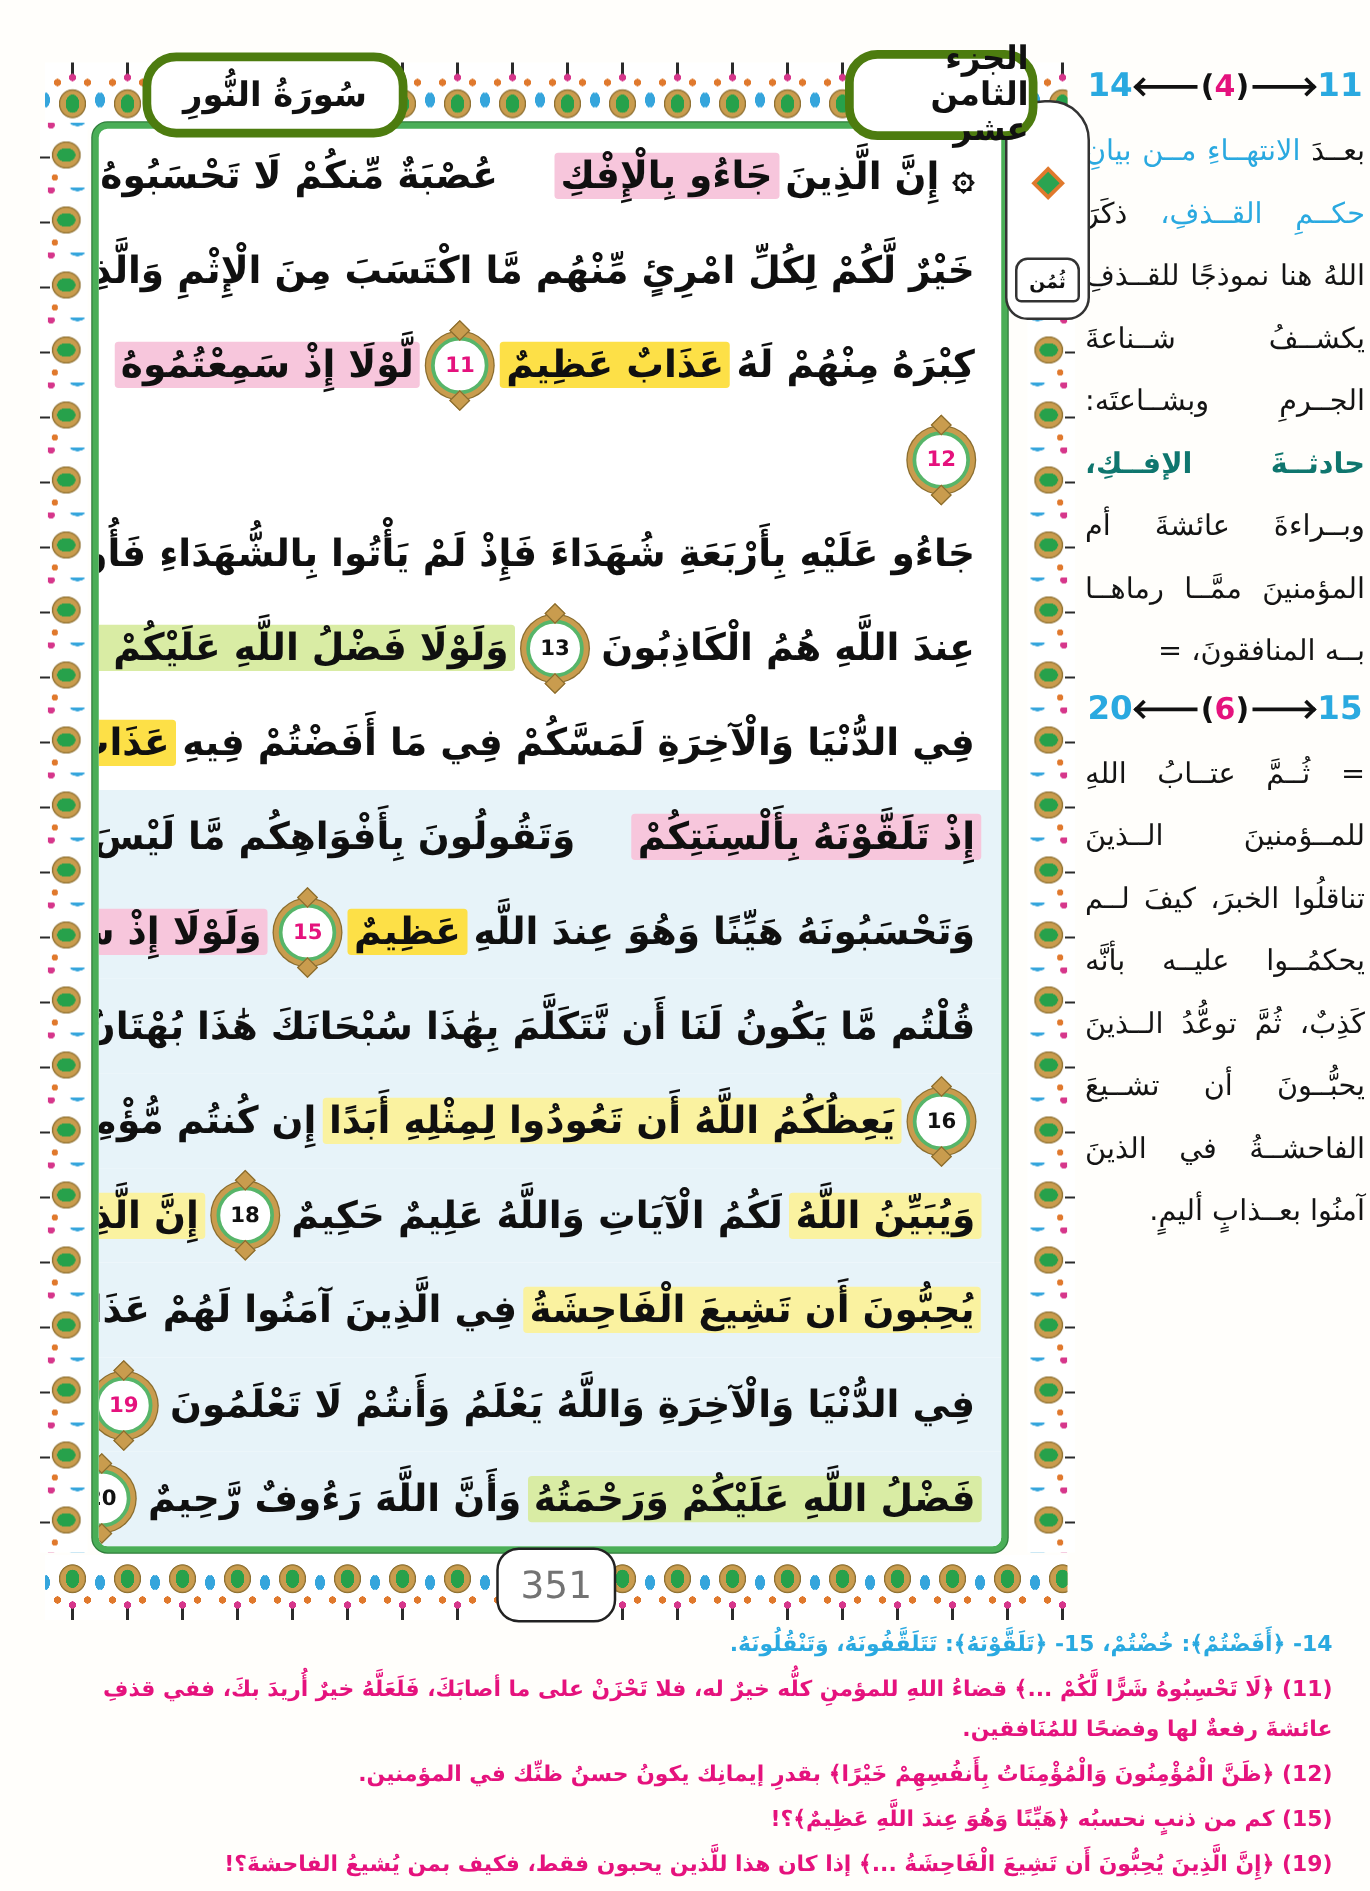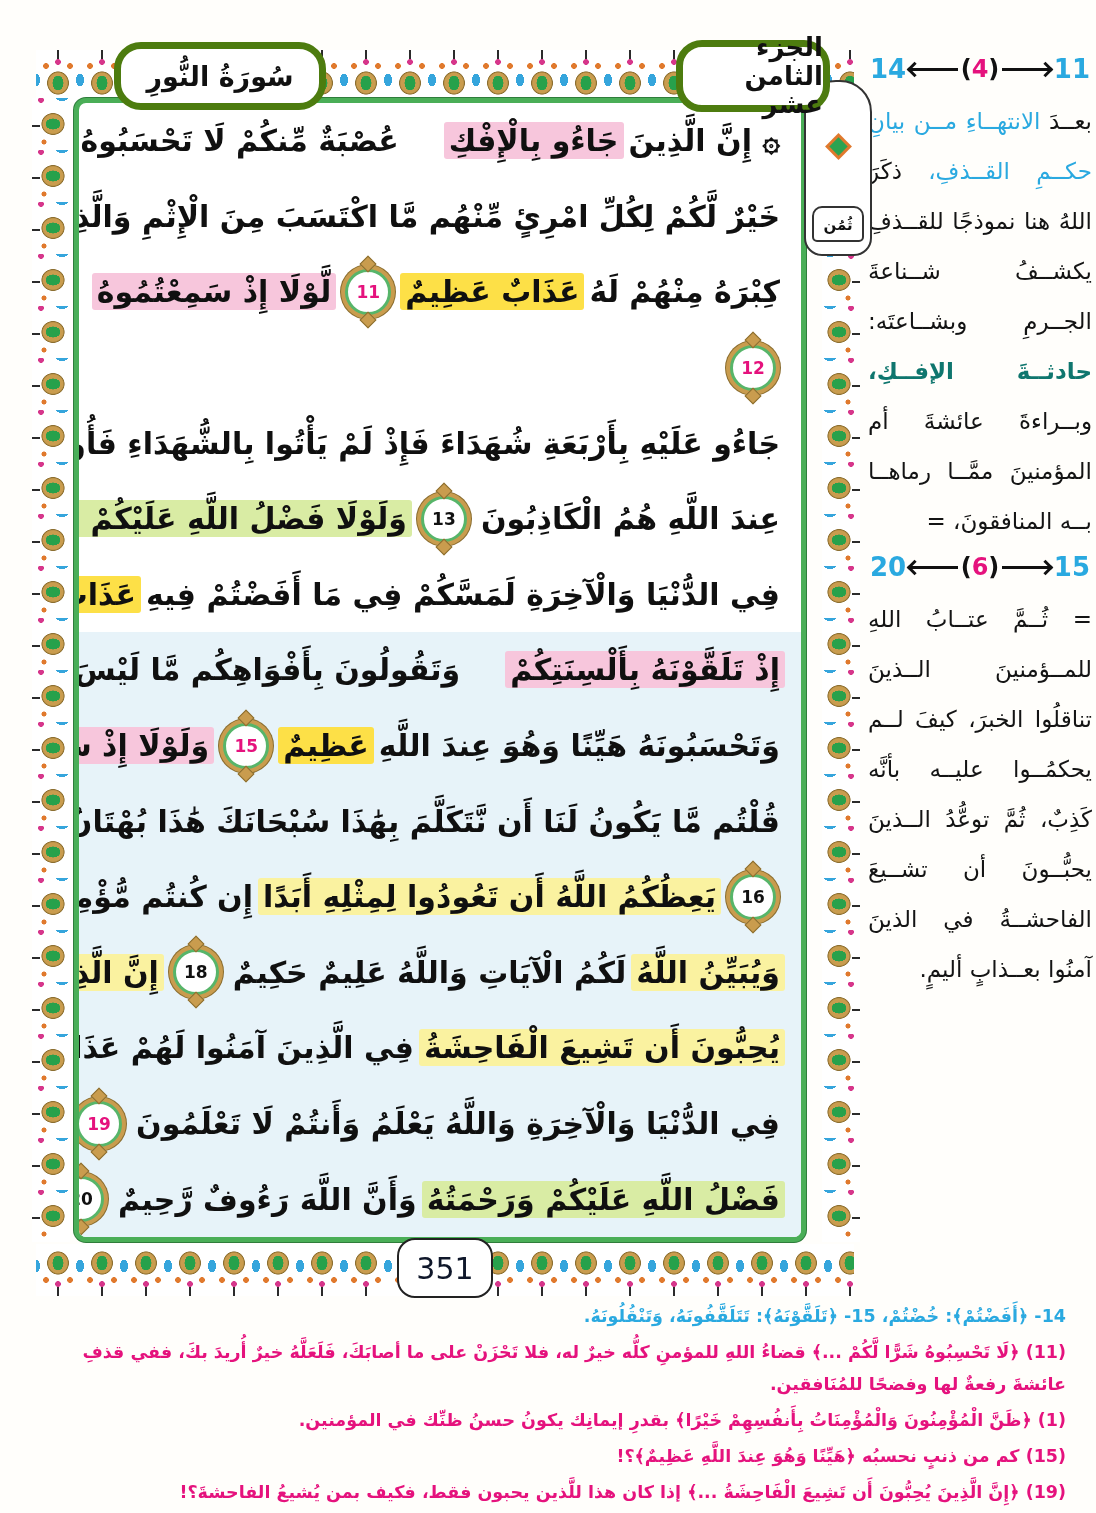--- a/index.html
+++ b/index.html
@@ -47,21 +47,21 @@
             text-align:right;line-height:1.1;}
   .thumn{position:absolute;top:44px;right:-8px;width:64px;height:160px;background:#fff;
          border:2px solid #333;border-radius:32px 32px 18px 18px;z-index:4;display:flex;
          flex-direction:column;align-items:center;justify-content:flex-end;padding-bottom:12px;gap:37px;}
   .thumn-orn{width:13px;height:13px;background:#2ba351;transform:rotate(45deg);
              box-shadow:0 0 0 3px #e0792d;margin-bottom:16px;}
   .thumn-box{border:2px solid #333;border-radius:10px 10px 5px 5px;padding:8px 9px 6px;
              font-size:15px;font-weight:bold;color:#111;}
   .pagenum{position:absolute;bottom:0;left:50%;transform:translateX(-50%);width:92px;height:56px;
            background:#fff;border:2px solid #222;border-radius:18px;display:flex;align-items:center;
-           justify-content:center;font-size:30px;color:#0f172a;z-index:5;}
+           justify-content:center;font-size:30px;color:#737373;z-index:5;}
 
   
   .lines{position:absolute;inset:0;display:flex;flex-direction:column;}
   .qline{flex:1;display:flex;direction:rtl;justify-content:space-between;align-items:center;
          font-size:30px;font-weight:bold;color:#101010;padding:0 16px;white-space:nowrap;overflow:hidden;}
   .zone-blue{background:#e7f3f9;}
   .seg{padding:1px 5px;border-radius:3px;}
   .qline > .seg:only-child{width:100%;text-align:justify;text-align-last:justify;}
   .hl-pink{background:#f7c6dc;margin-left:40px;}
   .hl-yellow{background:#faf2a0;}
@@ -214,18 +214,18 @@
         <span class="paren">)</span>
         <span class="rh-arrow right"></span>
         <span class="range-num">15</span>
       </div>
       <div class="commentary"><span class="c-k">= ثُــمَّ عتــابُ اللهِ للمــؤمنينَ الــذينَ تناقلُوا الخبرَ، كيفَ لــم يحكمُــوا عليــه بأنَّه كَذِبٌ، ثُمَّ توعُّدُ الــذينَ يحبُّــونَ أن تشــيعَ الفاحشــةُ في الذينَ آمنُوا بعــذابٍ أليمٍ.</span></div>
     </div>
 
   <div class="footnotes" id="footnotes">
       <div class="footnote fn-blue">14- ﴿أَفَضْتُمْ﴾: خُضْتُمْ، 15- ﴿تَلَقَّوْنَهُ﴾: تَتَلَقَّفُونَهُ، وَتَنْقُلُونَهُ.</div>
       <div class="footnote fn-magenta">(11) ﴿لَا تَحْسِبُوهُ شَرًّا لَّكُمْ ...﴾ قضاءُ اللهِ للمؤمنِ كلُّه خيرٌ له، فلا تَحْزَنْ على ما أصابَكَ، فَلَعَلَّهُ خيرٌ أُريدَ بكَ، ففي قذفِ عائشةَ رفعةٌ لها وفضحًا للمُنَافقين.</div>
-      <div class="footnote fn-magenta">(1) ﴿ظَنَّ الْمُؤْمِنُونَ وَالْمُؤْمِنَاتُ بِأَنفُسِهِمْ خَيْرًا﴾ بقدرِ إيمانِك يكونُ حسنُ ظنِّك في المؤمنين.</div>
+      <div class="footnote fn-magenta">(12) ﴿ظَنَّ الْمُؤْمِنُونَ وَالْمُؤْمِنَاتُ بِأَنفُسِهِمْ خَيْرًا﴾ بقدرِ إيمانِك يكونُ حسنُ ظنِّك في المؤمنين.</div>
       <div class="footnote fn-magenta">(15) كم من ذنبٍ نحسبُه ﴿هَيِّنًا وَهُوَ عِندَ اللَّهِ عَظِيمٌ﴾؟!</div>
       <div class="footnote fn-magenta">(19) ﴿إِنَّ الَّذِينَ يُحِبُّونَ أَن تَشِيعَ الْفَاحِشَةُ ...﴾ إذا كان هذا للَّذين يحبون فقط، فكيف بمن يُشيعُ الفاحشةَ؟!</div>
     </div>
 
 </div>
 
 </body></html>

